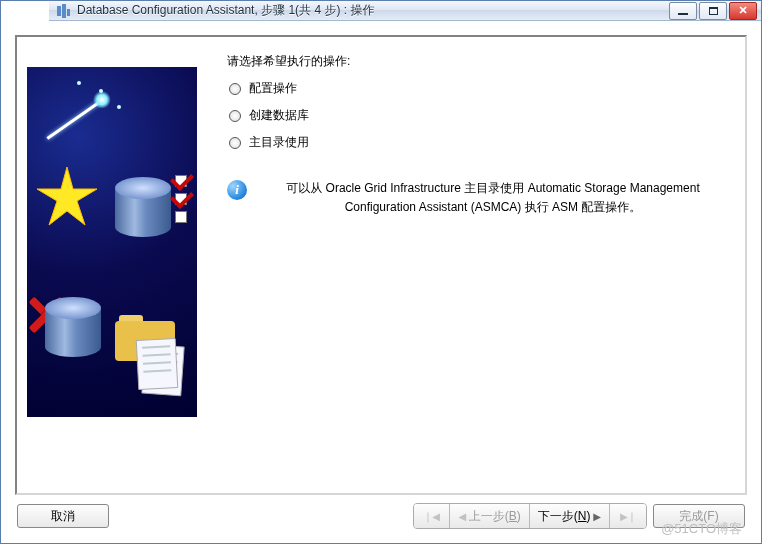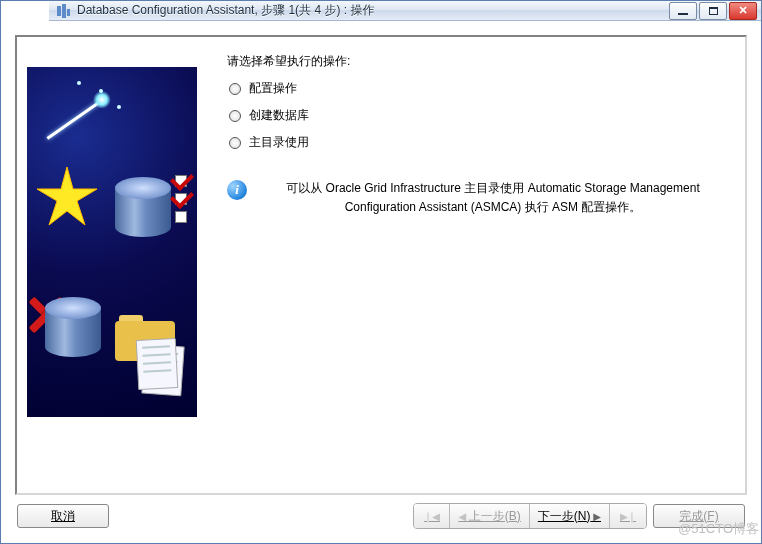--- a/index.html
+++ b/index.html
@@ -141,35 +141,35 @@
   .button-bar {
     display:flex; align-items:center;
     padding: 8px 2px 0;
     gap:6px;
   }
   .btn {
     min-width:92px; height:24px;
     border:1px solid #888; border-radius:3px;
     background:linear-gradient(#fdfdfd,#e9e9e9);
     display:inline-flex;align-items:center;justify-content:center;
-    padding:0 8px; font-size:12px; cursor:default;text-decoration:underline;
+    padding:0 8px; font-size:12px; cursor:default;
   }
   .btn.nav{min-width:100px;}
   .btn.disabled{color:#9a9a9a;}
   .spacer{flex:1;}
   .nav-group{
     display:flex;border:1px solid #aaa;border-radius:4px;overflow:hidden;
   }
   .nav-group .btn{border:none;border-right:1px solid #bbb;border-radius:0;min-width:36px;}
   .nav-group .btn:last-child{border-right:none;}
   .chev{font-size:10px;color:#666;}
   .chev.dis{color:#c2c2c2;}
   .u{text-decoration:underline;}
   .watermark{
-    position:fixed;right:3px;bottom:6px;color:#bfbfbf;font-size:13px;pointer-events:none;
+    position:fixed;right:20px;bottom:6px;color:#bfbfbf;font-size:13px;pointer-events:none;
   }
 </style>
 </head>
 <body>
 
 <div class="window">
   <div class="titlebar">
     <span class="app-icon">
       <svg viewBox="0 0 16 16">
           <rect x="2" y="3" width="4" height="10" fill="#5b8bc9"></rect>

